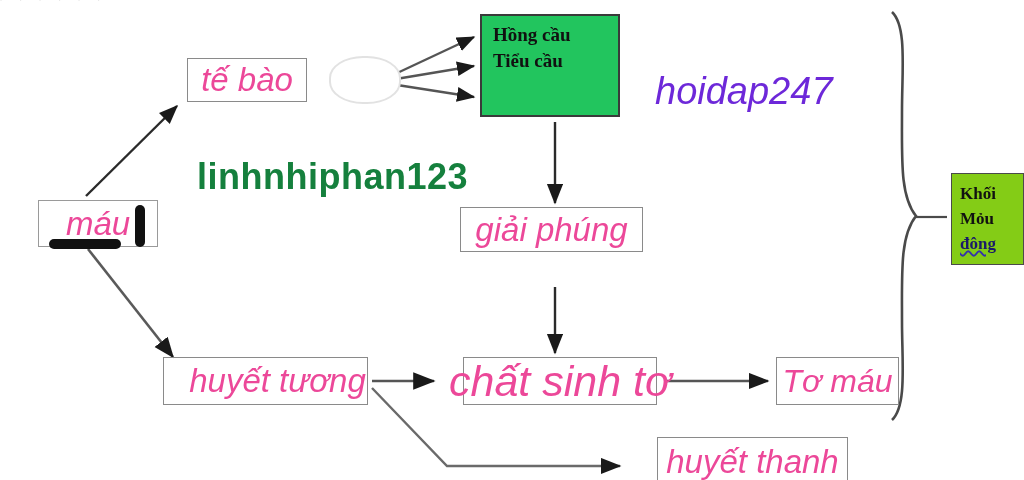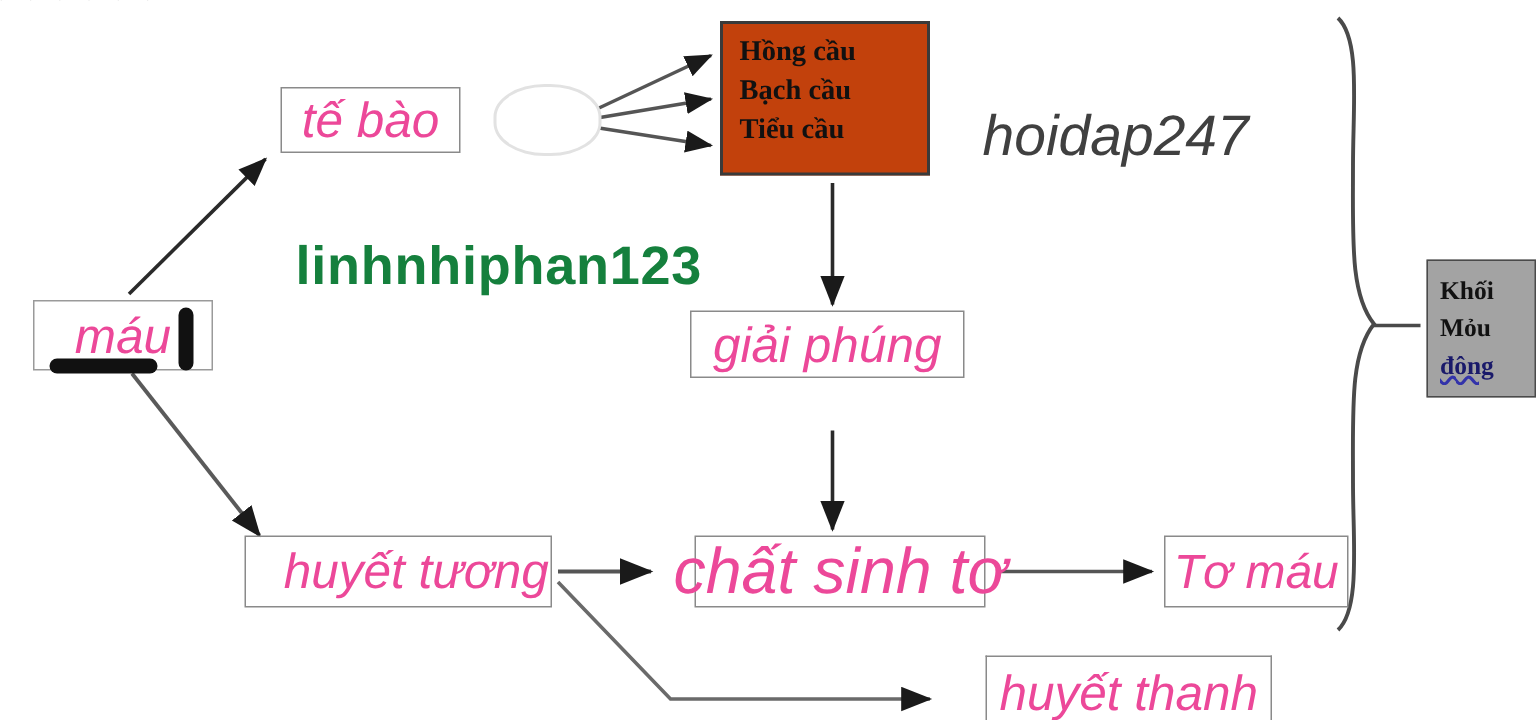--- a/index.html
+++ b/index.html
@@ -30,39 +30,39 @@
   }
 
   
   .boxed{border:1.5px solid #8a8a8a;}
 
   
   .overflow{overflow:visible;}
 
   
   #node-mau{
-    left:22px;top:200px;width:120px;height:47px;
+    left:38px;top:200px;width:120px;height:47px;
     border:1.5px solid #9a9a9a;
   }
   #node-mau .label{font-size:33px;}
   #node-mau .bar-bottom{
     position:absolute;left:10px;bottom:-3px;width:72px;height:10px;
     background:#111;border-radius:5px;
   }
   #node-mau .bar-right{
     position:absolute;right:12px;top:4px;width:10px;height:42px;
     background:#111;border-radius:5px;
   }
 
   #node-tebao{left:187px;top:58px;width:120px;height:44px;}
   #node-tebao .label{font-size:33px;}
 
   #node-cells{
     left:480px;top:14px;width:140px;height:103px;
-    display:block;background:#c2410c;border:2px solid #3a3a3a;
+    display:block;background:#22c55e;border:2px solid #3a3a3a;
   }
   #node-cells .cellline{
     font-family:"Liberation Serif", serif;
     font-weight:bold;font-style:normal;
     font-size:19px;color:#111;
     line-height:26px;
     padding-left:11px;
   }
   #node-cells .cellline:first-child{padding-top:6px;}
 
@@ -79,21 +79,21 @@
   #node-tomau .label{font-size:32px;}
 
   #node-huyetthanh{
     left:657px;top:437px;width:191px;height:48px;
     border:1.5px solid #8a8a8a;border-bottom:none;
   }
   #node-huyetthanh .label{font-size:33px;}
 
   #node-khoimau{
     left:951px;top:173px;width:73px;height:92px;
-    display:block;background:#a3a3a3;border:1.5px solid #4a4a4a;
+    display:block;background:#84cc16;border:1.5px solid #4a4a4a;
     padding:7px 0 0 8px;
   }
   #node-khoimau .kline{
     font-family:"Liberation Serif", serif;
     font-weight:bold;font-style:normal;
     font-size:17px;color:#111;line-height:25px;
   }
   #node-khoimau .kline.misspelled{
     color:#1a1a6a;
     text-decoration:underline wavy #3333aa;
@@ -107,21 +107,21 @@
   }
 
   
   .watermark{position:absolute;color:#2b2b2b;white-space:nowrap;}
   #wm-linh{
     left:197px;top:156px;font-size:36px;font-weight:700;
     letter-spacing:0.5px;color:#15803d;
   }
   #wm-hoidap{
     left:655px;top:70px;font-size:38px;font-style:italic;
-    font-weight:400;color:#404040;
+    font-weight:400;color:#6d28d9;
   }
 
   
   #top-crop{
     position:absolute;left:0;top:-14px;width:1024px;height:16px;
     font-size:15px;color:#cfcfcf;letter-spacing:6px;overflow:hidden;
     font-family:"Liberation Serif", serif;
   }
 </style>
 </head>
@@ -171,21 +171,20 @@
   </div>
 
   <div class="node boxed overflow" id="node-tebao">
     <span class="label">tế bào</span>
   </div>
 
   <div id="blob"></div>
 
   <div class="node" id="node-cells">
     <div class="cellline">Hồng cầu</div>
-    <div class="cellline">Bạch cầu</div>
     <div class="cellline">Tiểu cầu</div>
   </div>
 
   <div class="node boxed overflow" id="node-giaiphong">
     <span class="label">giải phúng</span>
   </div>
 
   <div class="node boxed overflow" id="node-huyettuong">
     <span class="label">huyết tương</span>
   </div>

